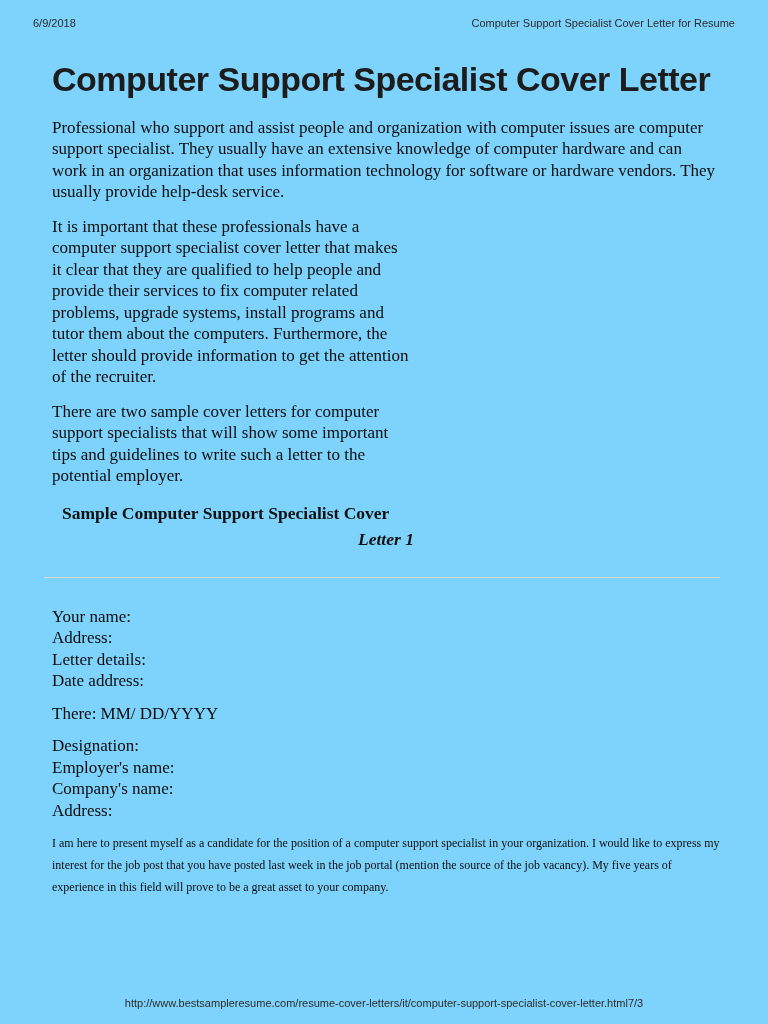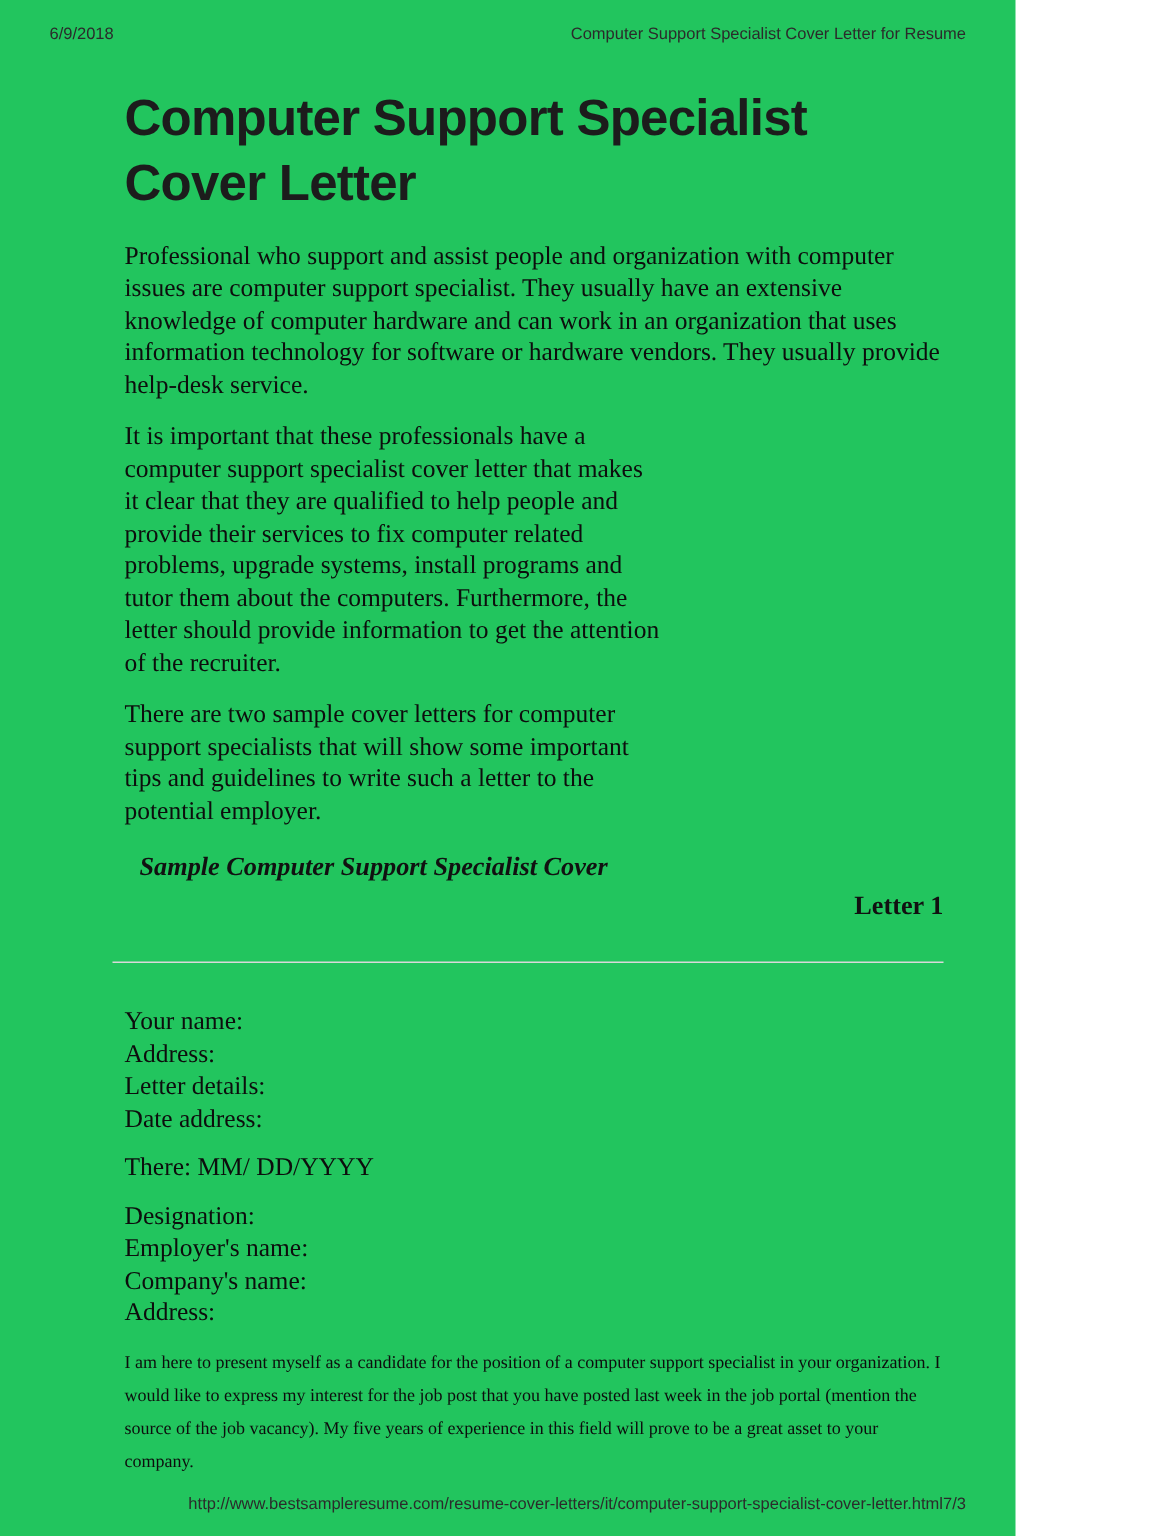--- a/index.html
+++ b/index.html
@@ -2,23 +2,23 @@
 <html><head>
 <meta charset="utf-8">
 <style>
   html, body {
     margin: 0;
     padding: 0;
     background: #ffffff;
   }
   .page {
     position: relative;
-    width: 677px;
+    width: 768px;
     height: 1024px;
-    background: #22c55e;
+    background: #7dd3fc;
     color: #0d0d0d;
     font-family: "Liberation Serif", serif;
     overflow: hidden;
     box-sizing: border-box;
   }
   
   .print-header {
     position: absolute;
     top: 17px;
     left: 33px;
@@ -27,21 +27,20 @@
     font-family: "Liberation Sans", sans-serif;
     font-size: 11px;
     color: #2b2b2b;
   }
   .ph-date { position: absolute; left: 0; top: 0; }
   .ph-title { position: absolute; left: 0; right: 0; top: 0; text-align: right; }
   
   .content {
     padding: 58px 48px 0 52px;
     box-sizing: border-box;
-    margin-left: 31px;
   }
   h1.doc-title {
     margin: 0 0 16px 0;
     font-family: "Liberation Sans", sans-serif;
     font-weight: 700;
     font-size: 34px;
     line-height: 1.26;
     letter-spacing: -0.5px;
     color: #1c1c1c;
     max-width: 680px;
@@ -58,22 +57,22 @@
     line-height: 21.5px;
     width: 358px;
   }
   h2.sample-heading {
     margin: 16px 0 0 0;
     font-size: 17.5px;
     font-weight: 700;
     color: #111;
     max-width: 670px;
   }
-  .sh-line1 { display: block; padding-left: 10px; font-style: italic; }
-  .sh-line2 { display: block; text-align: right; margin-top: 5px; }
+  .sh-line1 { display: block; padding-left: 10px; }
+  .sh-line2 { display: block; text-align: center; margin-top: 5px; font-style: italic; }
   hr.divider {
     border: none;
     border-top: 1px solid #d9d9d9;
     margin: 27px 0 28px -8px;
   }
   .letter { font-size: 17px; }
   .field-block { margin: 0 0 11px 0; }
   .field-line { line-height: 21.5px; }
   .single-line { line-height: 21.5px; }
   .salutation { margin: 0 0 13px 0; line-height: 21.5px; }
@@ -87,21 +86,21 @@
   
   .print-footer {
     position: absolute;
     bottom: 15px;
     left: 33px;
     right: 33px;
     font-family: "Liberation Sans", sans-serif;
     font-size: 11px;
     color: #2b2b2b;
     display: flex;
-    justify-content: flex-end;
+    justify-content: center;
   }
 </style>
 </head>
 <body>
 
 <div class="page">
 
   <div class="print-header">
     <span class="ph-date">6/9/2018</span>
     <span class="ph-title">Computer Support Specialist Cover Letter for Resume</span>

